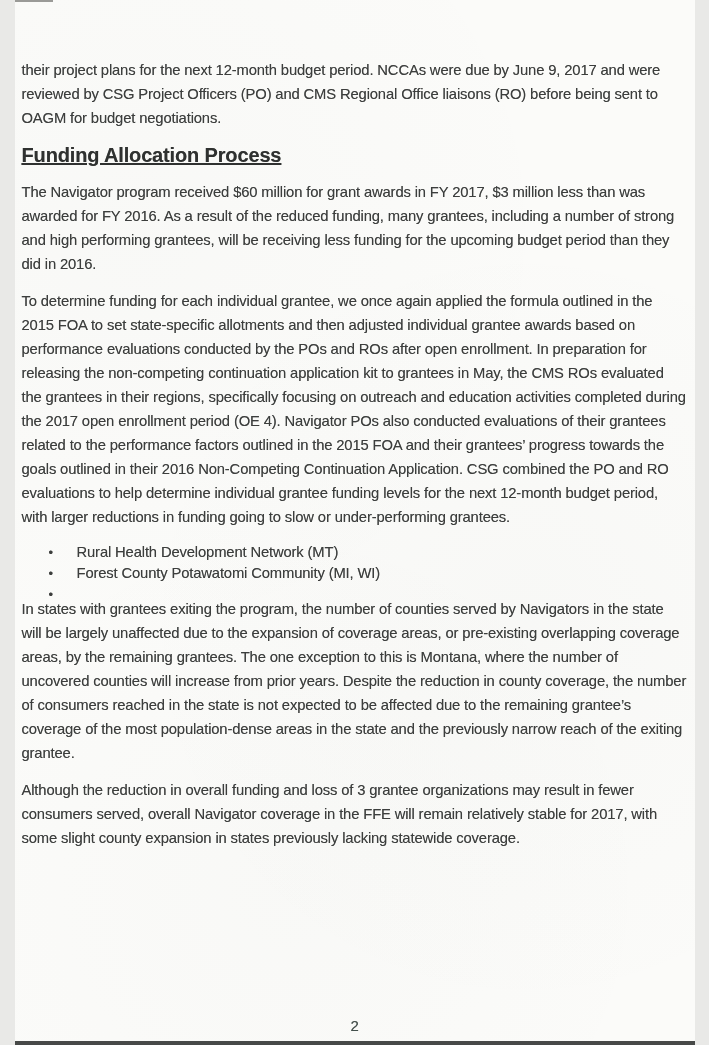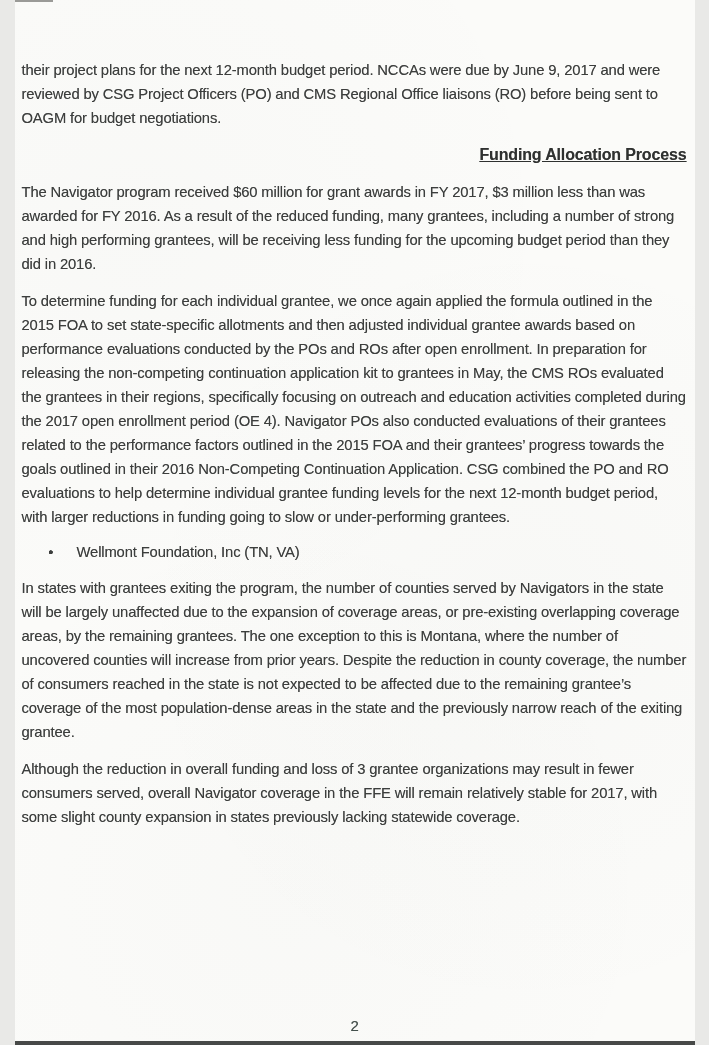--- a/index.html
+++ b/index.html
@@ -24,26 +24,25 @@
     line-height: 24px;
     color: #3c3e3d;
     text-shadow: 0 0 0.4px rgba(60,62,61,0.55);
     padding: 58px 8px 0 7px;
     overflow: hidden;
   }
   .page p {
     margin: 0 0 13px 0;
   }
   .page h2 {
-    font-size: 16px;
+    font-size: 20px;
     font-weight: bold;
     color: #2f3130;
     text-decoration: underline;
     margin: 0 0 13px 0;
-    text-align: right;
   }
   ul.doc-list {
     list-style: none;
     margin: 0 0 13px 0;
     padding: 0;
   }
   ul.doc-list li {
     position: relative;
     padding-left: 55px;
     line-height: 21px;
@@ -92,27 +91,28 @@
 
   <p>The Navigator program received $60 million for grant awards in FY 2017, $3 million less than was awarded for FY 2016. As a result of the reduced funding, many grantees, including a number of strong and high performing grantees, will be receiving less funding for the upcoming budget period than they did in 2016.</p>
 
   <p>To determine funding for each individual grantee, we once again applied the formula outlined in the 2015 FOA to set state-specific allotments and then adjusted individual grantee awards based on performance evaluations conducted by the POs and ROs after open enrollment. In preparation for releasing the non-competing continuation application kit to grantees in May, the CMS ROs evaluated the grantees in their regions, specifically focusing on outreach and education activities completed during the 2017 open enrollment period (OE 4). Navigator POs also conducted evaluations of their grantees related to the performance factors outlined in the 2015 FOA and their grantees’ progress towards the goals outlined in their 2016 Non-Competing Continuation Application. CSG combined the PO and RO evaluations to help determine individual grantee funding levels for the next 12-month budget period, with larger reductions in funding going to slow or under-performing grantees.</p>
 
 
 
   <ul class="doc-list">
     <li>
       <span class="bullet">•</span>
+      <span>Rural Health Development Network (MT)</span>
     </li>
     <li>
       <span class="bullet">•</span>
+      <span>Forest County Potawatomi Community (MI, WI)</span>
     </li>
     <li>
       <span class="bullet">•</span>
-      <span>Wellmont Foundation, Inc (TN, VA)</span>
     </li>
   </ul>
 
   <p>In states with grantees exiting the program, the number of counties served by Navigators in the state will be largely unaffected due to the expansion of coverage areas, or pre-existing overlapping coverage areas, by the remaining grantees. The one exception to this is Montana, where the number of uncovered counties will increase from prior years. Despite the reduction in county coverage, the number of consumers reached in the state is not expected to be affected due to the remaining grantee’s coverage of the most population-dense areas in the state and the previously narrow reach of the exiting grantee.</p>
 
   <p>Although the reduction in overall funding and loss of 3 grantee organizations may result in fewer consumers served, overall Navigator coverage in the FFE will remain relatively stable for 2017, with some slight county expansion in states previously lacking statewide coverage.</p>
 
   <div class="page-number">2</div>
 
   <div class="scan-edge-bottom"></div>

